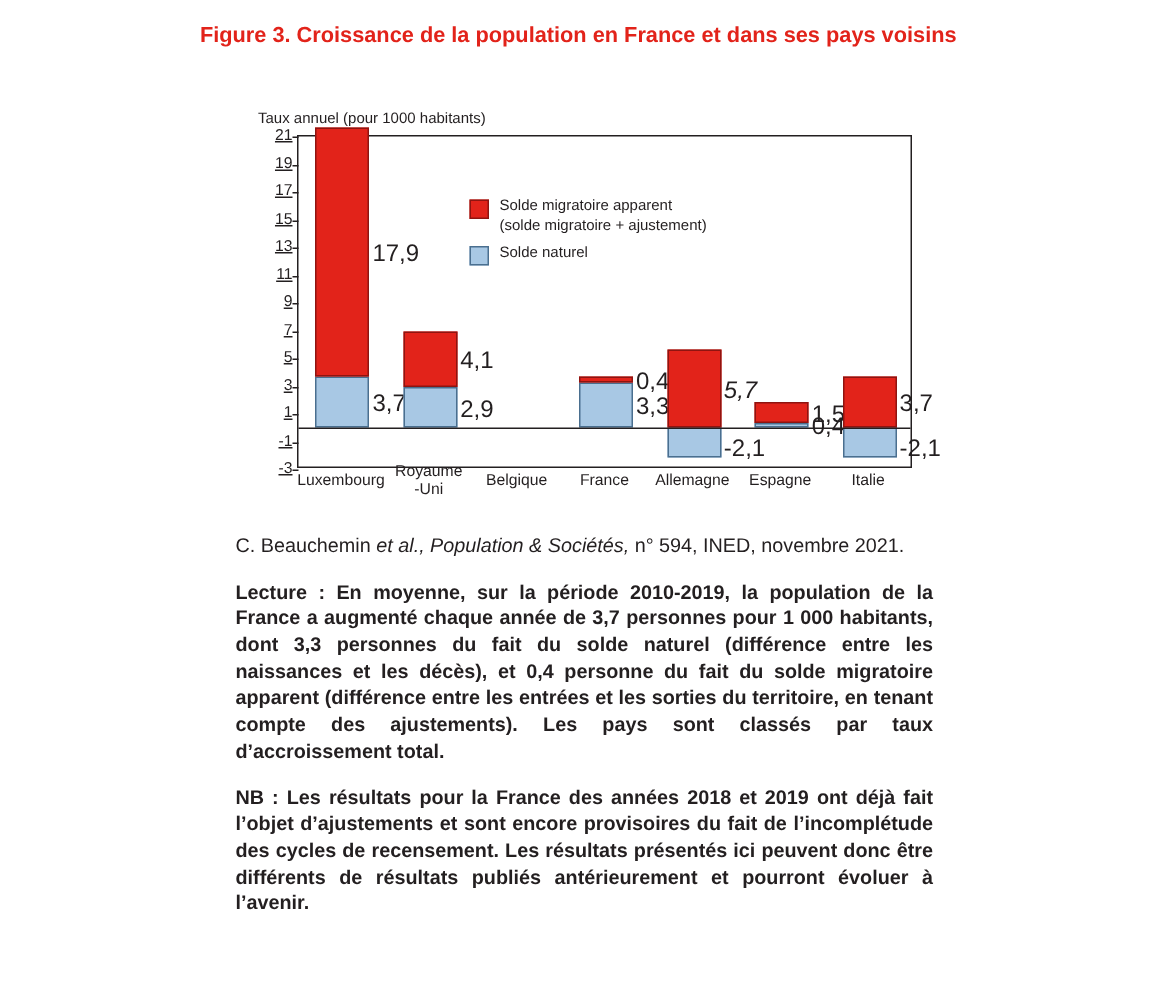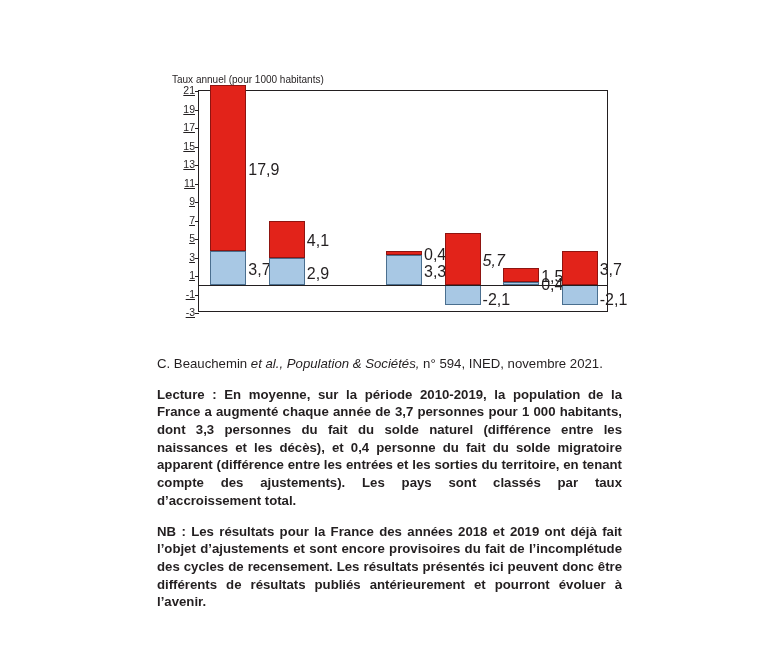--- a/index.html
+++ b/index.html
@@ -123,20 +123,21 @@
     margin-bottom: 13px;
   }
   .credit { }
   .credit i { font-style: italic; }
   .lecture, .nb { text-align: justify; font-weight: bold; }
 </style>
 </head>
 <body>
 
 <div class="title">
+  <span>Figure 3. Croissance de la population en France et dans ses pays voisins</span>
 </div>
 
 <div class="chart-wrap">
   <div class="axis-caption">Taux annuel  (pour 1000 habitants)</div>
   <div class="ylabels">
       <div class="ylabel" style="top: 222px;">-3</div>
       <div class="ylabel" style="top: 203.5px;">-1</div>
       <div class="ylabel" style="top: 185px;">1</div>
       <div class="ylabel" style="top: 166.5px;">3</div>
       <div class="ylabel" style="top: 148px;">5</div>
@@ -196,22 +197,42 @@
       <div class="tick" style="top: 129.5px;"></div>
       <div class="tick" style="top: 111px;"></div>
       <div class="tick" style="top: 92.5px;"></div>
       <div class="tick" style="top: 74px;"></div>
       <div class="tick" style="top: 55.5px;"></div>
       <div class="tick" style="top: 37px;"></div>
       <div class="tick" style="top: 18.5px;"></div>
       <div class="tick" style="top: 0px;"></div>
       <div class="gridzero" style="top: 194.25px;"></div>
     </div>
+  <div class="xlabels">
+      <div class="xlabel" style="left: 29.2857px;">Luxembourg</div>
+      <div class="xlabel" style="left: 87.8571px; top: -6px;"><span>Royaume</span><br><span>-Uni</span></div>
+      <div class="xlabel" style="left: 146.429px;">Belgique</div>
+      <div class="xlabel" style="left: 205px;">France</div>
+      <div class="xlabel" style="left: 263.571px;">Allemagne</div>
+      <div class="xlabel" style="left: 322.143px;">Espagne</div>
+      <div class="xlabel" style="left: 380.714px;">Italie</div>
+    </div>
 
   <div class="legend">
+    <div class="legend-row">
+      <span class="swatch mig"></span>
+      <span>
+        <span>Solde migratoire apparent</span><br>
+        <span>(solde migratoire + ajustement)</span>
+      </span>
+    </div>
+    <div class="legend-row">
+      <span class="swatch nat"></span>
+      <span>Solde naturel</span>
+    </div>
   </div>
 </div>
 
 <div class="textcol">
   <div class="credit">
     <span>C. Beauchemin </span><i>et al., Population &amp; Sociétés,</i><span> n° 594, INED, novembre 2021.</span>
   </div>
   <div class="lecture">Lecture : En moyenne, sur la période 2010-2019, la population de la France a augmenté chaque année de 3,7 personnes pour 1 000 habitants, dont 3,3 personnes du fait du solde naturel (différence entre les naissances et les décès), et 0,4 personne du fait du solde migratoire apparent (différence entre les entrées et les sorties du territoire, en tenant compte des ajustements). Les pays sont classés par taux d’accroissement total.</div>
   <div class="nb">NB : Les résultats pour la France des années 2018 et 2019 ont déjà fait l’objet d’ajustements et sont encore provisoires du fait de l’incomplétude des cycles de recensement. Les résultats présentés ici peuvent donc être différents de résultats publiés antérieurement et pourront évoluer à l’avenir.</div>
 </div>

